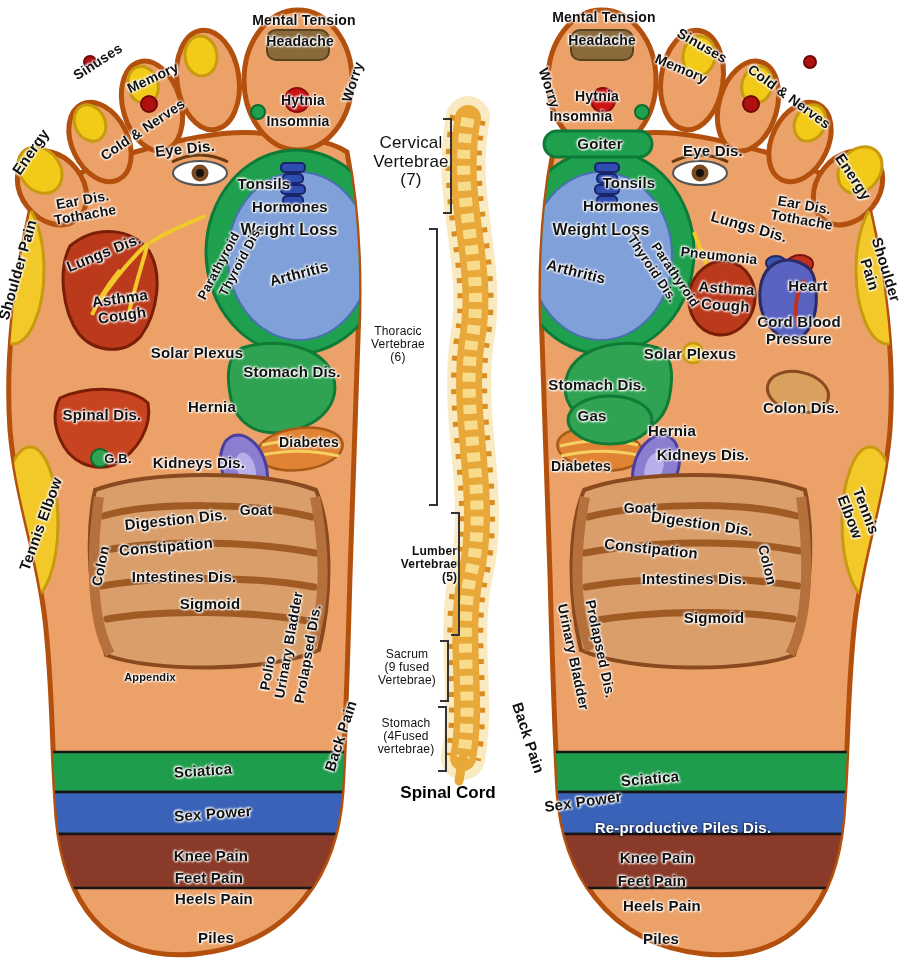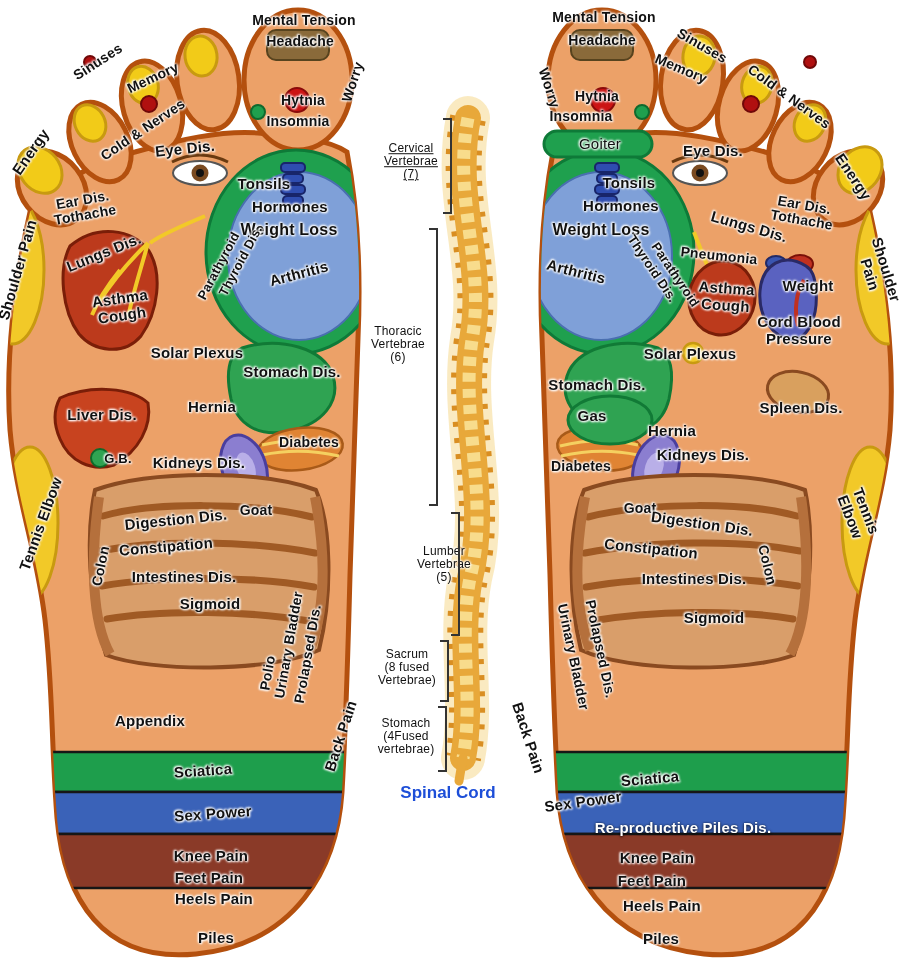--- a/index.html
+++ b/index.html
@@ -25,21 +25,21 @@
   .bracket {
     position:absolute;
     width:9px;
     border:2px solid #333;
     border-left:none;
   }
   #spinal-cord-label {
     position:absolute;
     left:448px; top:793px;
     transform:translate(-50%,-50%);
-    font-weight:700; font-size:17px; color:#1d4ed8;
+    font-weight:700; font-size:17px; color:#000000;
   }
 </style>
 </head>
 <body>
 
 <div id="stage">
 
   <svg id="art" width="900" height="960" viewBox="0 0 900 960">
     <defs>
       <path id="footBody" d="M 30 212 C 60 180 100 160 135 152 C 178 140 222 130 258 133 C 296 136 330 140 347 152 C 358 210 361 270 358 338 C 355 425 352 505 350 575 C 348 652 346 722 342 792 C 337 868 296 944 196 954 C 102 963 64 898 57 818 C 51 740 53 690 45 620 C 37 550 16 500 10 430 C 5 358 15 278 30 212 Z"></path>
@@ -181,108 +181,108 @@
       <span class="lbl" style="left: 219px; top: 266px; font-size: 13px; font-weight: 700; transform: translate(-50%, -50%) rotate(-62deg);">Parathyroid</span>
       <span class="lbl" style="left: 241px; top: 261px; font-size: 13px; font-weight: 700; transform: translate(-50%, -50%) rotate(-62deg);">Thyroid Dis.</span>
       <span class="lbl" style="left: 18px; top: 270px; font-size: 15px; font-weight: 700; transform: translate(-50%, -50%) rotate(-74deg);">Shoulder Pain</span>
       <span class="lbl" style="left: 84px; top: 208px; font-size: 14px; font-weight: 700; transform: translate(-50%, -50%) rotate(-10deg);">Ear Dis.
 Tothache</span>
       <span class="lbl" style="left: 104px; top: 253px; font-size: 15px; font-weight: 700; transform: translate(-50%, -50%) rotate(-22deg);">Lungs Dis.</span>
       <span class="lbl" style="left: 121px; top: 307px; font-size: 15px; font-weight: 700; transform: translate(-50%, -50%) rotate(-8deg);">Asthma
 Cough</span>
       <span class="lbl" style="left: 197px; top: 353px; font-size: 15px; font-weight: 700; transform: translate(-50%, -50%) rotate(0deg);">Solar Plexus</span>
       <span class="lbl" style="left: 292px; top: 372px; font-size: 15px; font-weight: 700; transform: translate(-50%, -50%) rotate(0deg);">Stomach Dis.</span>
-      <span class="lbl" style="left: 102px; top: 415px; font-size: 15px; font-weight: 700; transform: translate(-50%, -50%) rotate(0deg);">Liver Dis.</span>
+      <span class="lbl" style="left: 102px; top: 415px; font-size: 15px; font-weight: 700; transform: translate(-50%, -50%) rotate(0deg);">Spinal Dis.</span>
       <span class="lbl" style="left: 212px; top: 407px; font-size: 15px; font-weight: 700; transform: translate(-50%, -50%) rotate(0deg);">Hernia</span>
       <span class="lbl" style="left: 118px; top: 459px; font-size: 13px; font-weight: 700; transform: translate(-50%, -50%) rotate(0deg);">G.B.</span>
       <span class="lbl" style="left: 199px; top: 463px; font-size: 15px; font-weight: 700; transform: translate(-50%, -50%) rotate(0deg);">Kidneys Dis.</span>
       <span class="lbl" style="left: 309px; top: 443px; font-size: 14px; font-weight: 700; transform: translate(-50%, -50%) rotate(0deg);">Diabetes</span>
       <span class="lbl" style="left: 256px; top: 511px; font-size: 14px; font-weight: 700; transform: translate(-50%, -50%) rotate(0deg);">Goat</span>
       <span class="lbl" style="left: 41px; top: 524px; font-size: 15px; font-weight: 700; transform: translate(-50%, -50%) rotate(-70deg);">Tennis Elbow</span>
       <span class="lbl" style="left: 101px; top: 566px; font-size: 14px; font-weight: 700; transform: translate(-50%, -50%) rotate(-78deg);">Colon</span>
       <span class="lbl" style="left: 176px; top: 520px; font-size: 15px; font-weight: 700; transform: translate(-50%, -50%) rotate(-6deg);">Digestion Dis.</span>
       <span class="lbl" style="left: 166px; top: 547px; font-size: 15px; font-weight: 700; transform: translate(-50%, -50%) rotate(-5deg);">Constipation</span>
       <span class="lbl" style="left: 184px; top: 577px; font-size: 15px; font-weight: 700; transform: translate(-50%, -50%) rotate(0deg);">Intestines Dis.</span>
       <span class="lbl" style="left: 210px; top: 604px; font-size: 15px; font-weight: 700; transform: translate(-50%, -50%) rotate(0deg);">Sigmoid</span>
-      <span class="lbl" style="left: 150px; top: 677px; font-size: 15px; font-weight: 700; transform: translate(-50%, -50%) rotate(0deg); margin-top: 44px;">Appendix</span>
+      <span class="lbl" style="left: 150px; top: 677px; font-size: 11px; font-weight: 700; transform: translate(-50%, -50%) rotate(0deg);">Appendix</span>
       <span class="lbl" style="left: 268px; top: 673px; font-size: 14px; font-weight: 700; transform: translate(-50%, -50%) rotate(-80deg);">Polio</span>
       <span class="lbl" style="left: 289px; top: 645px; font-size: 14px; font-weight: 700; transform: translate(-50%, -50%) rotate(-80deg);">Urinary Bladder</span>
       <span class="lbl" style="left: 308px; top: 654px; font-size: 14px; font-weight: 700; transform: translate(-50%, -50%) rotate(-80deg);">Prolapsed Dis.</span>
       <span class="lbl" style="left: 341px; top: 736px; font-size: 15px; font-weight: 700; transform: translate(-50%, -50%) rotate(-72deg);">Back Pain</span>
       <span class="lbl" style="left: 203px; top: 771px; font-size: 15px; font-weight: 700; transform: translate(-50%, -50%) rotate(-4deg);">Sciatica</span>
       <span class="lbl" style="left: 213px; top: 814px; font-size: 15px; font-weight: 700; transform: translate(-50%, -50%) rotate(-4deg);">Sex Power</span>
       <span class="lbl" style="left: 211px; top: 856px; font-size: 15px; font-weight: 700; transform: translate(-50%, -50%) rotate(0deg);">Knee Pain</span>
       <span class="lbl" style="left: 209px; top: 878px; font-size: 15px; font-weight: 700; transform: translate(-50%, -50%) rotate(0deg);">Feet Pain</span>
       <span class="lbl" style="left: 214px; top: 899px; font-size: 15px; font-weight: 700; transform: translate(-50%, -50%) rotate(0deg);">Heels Pain</span>
       <span class="lbl" style="left: 216px; top: 938px; font-size: 15px; font-weight: 700; transform: translate(-50%, -50%) rotate(0deg);">Piles</span>
       <span class="lbl" style="left: 549px; top: 88px; font-size: 14px; font-weight: 700; transform: translate(-50%, -50%) rotate(72deg);">Worry</span>
       <span class="lbl" style="left: 604px; top: 18px; font-size: 14px; font-weight: 700; transform: translate(-50%, -50%) rotate(0deg);">Mental Tension</span>
       <span class="lbl" style="left: 602px; top: 41px; font-size: 14px; font-weight: 700; transform: translate(-50%, -50%) rotate(0deg);">Headache</span>
       <span class="lbl" style="left: 702px; top: 46px; font-size: 14px; font-weight: 700; transform: translate(-50%, -50%) rotate(30deg);">Sinuses</span>
       <span class="lbl" style="left: 681px; top: 69px; font-size: 14px; font-weight: 700; transform: translate(-50%, -50%) rotate(23deg);">Memory</span>
       <span class="lbl" style="left: 597px; top: 97px; font-size: 14px; font-weight: 700; transform: translate(-50%, -50%) rotate(0deg);">Hytnia</span>
       <span class="lbl" style="left: 581px; top: 117px; font-size: 14px; font-weight: 700; transform: translate(-50%, -50%) rotate(0deg);">Insomnia</span>
       <span class="lbl" style="left: 789px; top: 97px; font-size: 14px; font-weight: 700; transform: translate(-50%, -50%) rotate(36deg);">Cold &amp; Nerves</span>
-      <span class="lbl" style="left: 600px; top: 144px; font-size: 15px; font-weight: 400; transform: translate(-50%, -50%) rotate(0deg);">Goiter</span>
+      <span class="lbl" style="left: 600px; top: 144px; font-size: 15px; font-weight: 700; transform: translate(-50%, -50%) rotate(0deg);">Goiter</span>
       <span class="lbl" style="left: 713px; top: 151px; font-size: 15px; font-weight: 700; transform: translate(-50%, -50%) rotate(0deg);">Eye Dis.</span>
       <span class="lbl" style="left: 629px; top: 183px; font-size: 15px; font-weight: 700; transform: translate(-50%, -50%) rotate(0deg);">Tonsils</span>
       <span class="lbl" style="left: 621px; top: 206px; font-size: 15px; font-weight: 700; transform: translate(-50%, -50%) rotate(0deg);">Hormones</span>
       <span class="lbl" style="left: 853px; top: 177px; font-size: 15px; font-weight: 700; transform: translate(-50%, -50%) rotate(56deg);">Energy</span>
       <span class="lbl" style="left: 803px; top: 213px; font-size: 14px; font-weight: 700; transform: translate(-50%, -50%) rotate(10deg);">Ear Dis.
 Tothache</span>
       <span class="lbl" style="left: 601px; top: 230px; font-size: 16px; font-weight: 700; transform: translate(-50%, -50%) rotate(0deg);">Weight Loss</span>
       <span class="lbl" style="left: 749px; top: 227px; font-size: 15px; font-weight: 700; transform: translate(-50%, -50%) rotate(16deg);">Lungs Dis.</span>
       <span class="lbl" style="left: 576px; top: 272px; font-size: 15px; font-weight: 700; transform: translate(-50%, -50%) rotate(14deg);">Arthritis</span>
       <span class="lbl" style="left: 652px; top: 269px; font-size: 13px; font-weight: 700; transform: translate(-50%, -50%) rotate(56deg);">Thyroid Dis.</span>
       <span class="lbl" style="left: 675px; top: 275px; font-size: 13px; font-weight: 700; transform: translate(-50%, -50%) rotate(56deg);">Parathyroid</span>
       <span class="lbl" style="left: 719px; top: 256px; font-size: 14px; font-weight: 700; transform: translate(-50%, -50%) rotate(6deg);">Pneumonia</span>
       <span class="lbl" style="left: 726px; top: 297px; font-size: 15px; font-weight: 700; transform: translate(-50%, -50%) rotate(4deg);">Asthma
 Cough</span>
-      <span class="lbl" style="left: 808px; top: 286px; font-size: 15px; font-weight: 700; transform: translate(-50%, -50%) rotate(0deg);">Weight</span>
+      <span class="lbl" style="left: 808px; top: 286px; font-size: 15px; font-weight: 700; transform: translate(-50%, -50%) rotate(0deg);">Heart</span>
       <span class="lbl" style="left: 799px; top: 330px; font-size: 15px; font-weight: 700; transform: translate(-50%, -50%) rotate(0deg);">Cord Blood
 Pressure</span>
       <span class="lbl" style="left: 878px; top: 272px; font-size: 15px; font-weight: 700; transform: translate(-50%, -50%) rotate(73deg);">Shoulder Pain</span>
       <span class="lbl" style="left: 690px; top: 354px; font-size: 15px; font-weight: 700; transform: translate(-50%, -50%) rotate(0deg);">Solar Plexus</span>
       <span class="lbl" style="left: 597px; top: 385px; font-size: 15px; font-weight: 700; transform: translate(-50%, -50%) rotate(0deg);">Stomach Dis.</span>
       <span class="lbl" style="left: 592px; top: 416px; font-size: 15px; font-weight: 700; transform: translate(-50%, -50%) rotate(0deg);">Gas</span>
-      <span class="lbl" style="left: 801px; top: 408px; font-size: 15px; font-weight: 700; transform: translate(-50%, -50%) rotate(0deg);">Spleen Dis.</span>
+      <span class="lbl" style="left: 801px; top: 408px; font-size: 15px; font-weight: 700; transform: translate(-50%, -50%) rotate(0deg);">Colon Dis.</span>
       <span class="lbl" style="left: 672px; top: 431px; font-size: 15px; font-weight: 700; transform: translate(-50%, -50%) rotate(0deg);">Hernia</span>
       <span class="lbl" style="left: 581px; top: 467px; font-size: 14px; font-weight: 700; transform: translate(-50%, -50%) rotate(0deg);">Diabetes</span>
       <span class="lbl" style="left: 703px; top: 455px; font-size: 15px; font-weight: 700; transform: translate(-50%, -50%) rotate(0deg);">Kidneys Dis.</span>
       <span class="lbl" style="left: 640px; top: 509px; font-size: 14px; font-weight: 700; transform: translate(-50%, -50%) rotate(0deg);">Goat</span>
       <span class="lbl" style="left: 858px; top: 514px; font-size: 15px; font-weight: 700; transform: translate(-50%, -50%) rotate(69deg);">Tennis Elbow</span>
       <span class="lbl" style="left: 702px; top: 524px; font-size: 15px; font-weight: 700; transform: translate(-50%, -50%) rotate(8deg);">Digestion Dis.</span>
       <span class="lbl" style="left: 651px; top: 549px; font-size: 15px; font-weight: 700; transform: translate(-50%, -50%) rotate(6deg);">Constipation</span>
       <span class="lbl" style="left: 767px; top: 565px; font-size: 14px; font-weight: 700; transform: translate(-50%, -50%) rotate(76deg);">Colon</span>
       <span class="lbl" style="left: 694px; top: 579px; font-size: 15px; font-weight: 700; transform: translate(-50%, -50%) rotate(0deg);">Intestines Dis.</span>
       <span class="lbl" style="left: 714px; top: 618px; font-size: 15px; font-weight: 700; transform: translate(-50%, -50%) rotate(0deg);">Sigmoid</span>
       <span class="lbl" style="left: 573px; top: 657px; font-size: 14px; font-weight: 700; transform: translate(-50%, -50%) rotate(78deg);">Urinary Bladder</span>
       <span class="lbl" style="left: 600px; top: 649px; font-size: 14px; font-weight: 700; transform: translate(-50%, -50%) rotate(78deg);">Prolapsed Dis.</span>
       <span class="lbl" style="left: 528px; top: 738px; font-size: 15px; font-weight: 700; transform: translate(-50%, -50%) rotate(72deg);">Back Pain</span>
       <span class="lbl" style="left: 650px; top: 779px; font-size: 15px; font-weight: 700; transform: translate(-50%, -50%) rotate(-5deg);">Sciatica</span>
       <span class="lbl" style="left: 583px; top: 802px; font-size: 15px; font-weight: 700; transform: translate(-50%, -50%) rotate(-8deg);">Sex Power</span>
       <span class="lbl" style="left: 683px; top: 828px; font-size: 15px; font-weight: 700; transform: translate(-50%, -50%) rotate(0deg); color: rgb(255, 255, 255); text-shadow: rgba(0, 0, 0, 0.7) 0px 1px 3px, rgba(0, 0, 0, 0.5) 0px 0px 2px;">Re-productive Piles Dis.</span>
       <span class="lbl" style="left: 657px; top: 858px; font-size: 15px; font-weight: 700; transform: translate(-50%, -50%) rotate(0deg);">Knee Pain</span>
       <span class="lbl" style="left: 652px; top: 881px; font-size: 15px; font-weight: 700; transform: translate(-50%, -50%) rotate(0deg);">Feet Pain</span>
       <span class="lbl" style="left: 662px; top: 906px; font-size: 15px; font-weight: 700; transform: translate(-50%, -50%) rotate(0deg);">Heels Pain</span>
       <span class="lbl" style="left: 661px; top: 939px; font-size: 15px; font-weight: 700; transform: translate(-50%, -50%) rotate(0deg);">Piles</span>
-      <span class="lbl" style="left: 411px; top: 162px; font-size: 12px; font-weight: 400; transform: translate(-50%, -50%) rotate(0deg); text-decoration: underline;">Cervical
+      <span class="lbl" style="left: 411px; top: 162px; font-size: 17px; font-weight: 400; transform: translate(-50%, -50%) rotate(0deg);">Cervical
 Vertebrae
 (7)</span>
       <div class="bracket" style="left: 443px; top: 118px; height: 96px;"></div>
       <span class="lbl" style="left: 398px; top: 345px; font-size: 12px; font-weight: 400; transform: translate(-50%, -50%) rotate(0deg);">Thoracic
 Vertebrae
 (6)</span>
       <div class="bracket" style="left: 429px; top: 228px; height: 278px;"></div>
-      <span class="lbl" style="left: 444px; top: 565px; font-size: 12px; font-weight: 400; transform: translate(-50%, -50%) rotate(0deg);">Lumber
+      <span class="lbl" style="left: 429px; top: 565px; font-size: 12px; font-weight: 700; transform: translate(-50%, -50%) rotate(0deg); text-align: right;">Lumber
 Vertebrae
 (5)</span>
       <div class="bracket" style="left: 451px; top: 512px; height: 124px;"></div>
       <span class="lbl" style="left: 407px; top: 668px; font-size: 12px; font-weight: 400; transform: translate(-50%, -50%) rotate(0deg);">Sacrum
-(8 fused
+(9 fused
 Vertebrae)</span>
       <div class="bracket" style="left: 440px; top: 640px; height: 62px;"></div>
       <span class="lbl" style="left: 406px; top: 737px; font-size: 12px; font-weight: 400; transform: translate(-50%, -50%) rotate(0deg);">Stomach
 (4Fused
 vertebrae)</span>
       <div class="bracket" style="left: 438px; top: 706px; height: 66px;"></div>
     </div>
 </div>
 
 </body></html>

